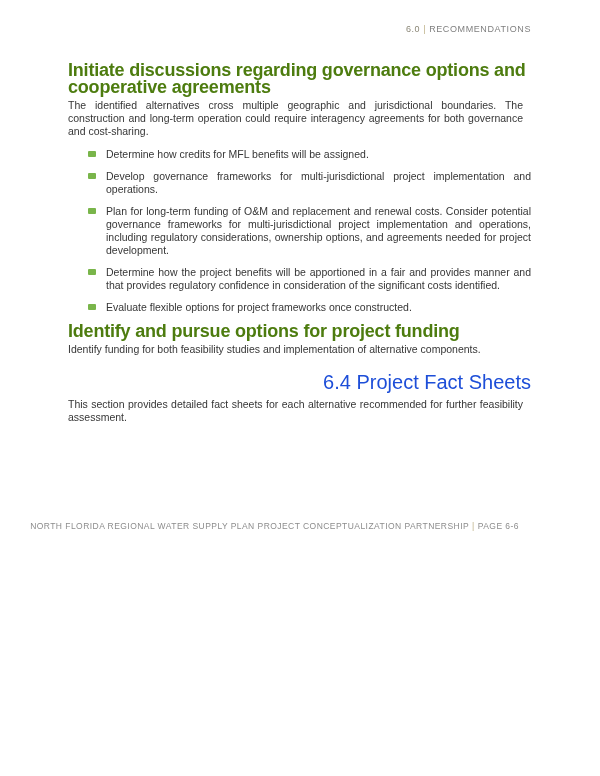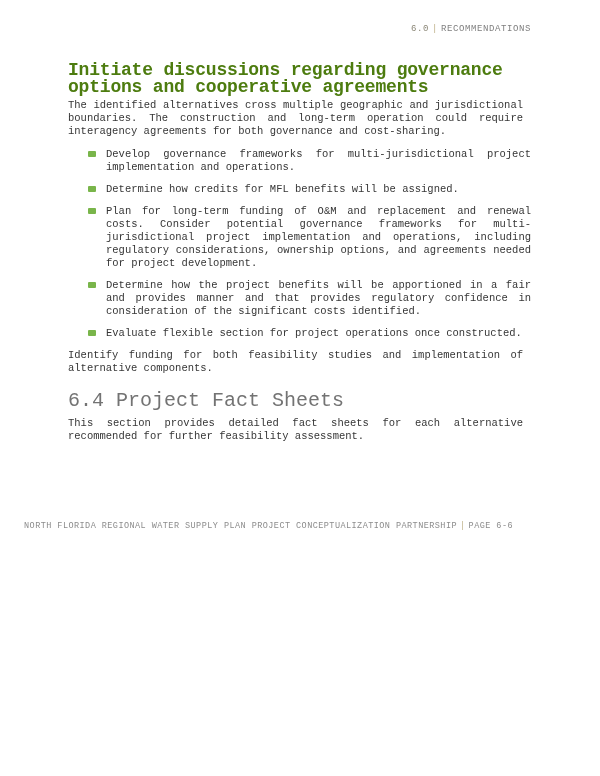--- a/index.html
+++ b/index.html
@@ -1,21 +1,21 @@
 <!DOCTYPE html>
 <html><head>
 <meta charset="utf-8">
 <style>
   * { margin:0; padding:0; box-sizing:border-box; }
   html,body { background:#ffffff; }
   .page {
     position:relative;
     width:600px; height:568px;
     background:#ffffff;
-    font-family:Liberation Mono, monospace;
+    font-family:Liberation Sans, sans-serif;
     overflow:hidden;
   }
   
   .header {
     position:absolute; top:24px; right:69px;
     font-size:9px; letter-spacing:.6px;
     white-space:nowrap;
   }
   .hdr-num  { color:#8a8676; }
   .hdr-sep  { color:#bfb188; padding:0 3px; }
@@ -26,22 +26,23 @@
     position:absolute; left:68px; right:69px; top:62px;
   }
   h2.sub {
     font-size:18px; line-height:17px; font-weight:bold;
     letter-spacing:-0.2px;
     color:#4d7c0f;
     margin:0 0 3px 0;
   }
   h1.sec {
     font-size:20px; line-height:24px; font-weight:normal;
-    color:#737373;
+    color:#1d4ed8;
     margin:14px 0 4px 0;
+    text-align:right;
   }
   p.body {
     font-size:10.5px; line-height:13px;
     color:#363636;
     text-align:justify;
     margin:0 8px 10px 0;
   }
   ul.bullets {
     list-style:none;
     margin:2px 0 4px 20px;
@@ -58,21 +59,21 @@
   }
   .li-text {
     font-size:10.5px; line-height:13px;
     color:#363636;
     text-align:justify;
   }
   .mt { margin-top:14px; }
 
   
   .footer {
-    position:absolute; bottom:37px; right:87px;
+    position:absolute; bottom:37px; right:81px;
     font-size:8.5px; letter-spacing:.45px;
     color:#8c8c8c;
     white-space:nowrap;
   }
   .ftr-sep { color:#bfb188; padding:0 3px; }
 </style>
 </head>
 <body>
 
 <div class="page">
@@ -82,40 +83,41 @@
   </div>
 
   <div class="content">
 
     <h2 class="sub">Initiate discussions regarding governance options and cooperative agreements</h2>
     <p class="body">The identified alternatives cross multiple geographic and jurisdictional boundaries. The construction and long-term operation could require interagency agreements for both governance and cost-sharing.</p>
 
     <ul class="bullets">
       <li>
         <span class="bullet"></span>
-        <span class="li-text">Develop governance frameworks for multi-jurisdictional project implementation and operations.</span>
+        <span class="li-text">Determine how credits for MFL benefits will be assigned.</span>
       </li>
       <li>
         <span class="bullet"></span>
-        <span class="li-text">Determine how credits for MFL benefits will be assigned.</span>
+        <span class="li-text">Develop governance frameworks for multi-jurisdictional project implementation and operations.</span>
       </li>
       <li>
         <span class="bullet"></span>
         <span class="li-text">Plan for long-term funding of O&amp;M and replacement and renewal costs. Consider potential governance frameworks for multi-jurisdictional project implementation and operations, including regulatory considerations, ownership options, and agreements needed for project development.</span>
       </li>
       <li>
         <span class="bullet"></span>
         <span class="li-text">Determine how the project benefits will be apportioned in a fair and provides manner and that provides regulatory confidence in consideration of the significant costs identified.</span>
       </li>
       <li>
         <span class="bullet"></span>
-        <span class="li-text">Evaluate flexible section for project operations once constructed.</span>
+        <span class="li-text">Evaluate flexible options for project frameworks once constructed.</span>
       </li>
     </ul>
 
+    <h2 class="sub mt">Identify and pursue options for project funding</h2>
     <p class="body">Identify funding for both feasibility studies and implementation of alternative components.</p>
 
     <h1 class="sec">6.4 Project Fact Sheets</h1>
     <p class="body">This section provides detailed fact sheets for each alternative recommended for further feasibility assessment.</p>
 
   </div>
 
   <div class="footer">
     <span>NORTH FLORIDA REGIONAL WATER SUPPLY PLAN PROJECT CONCEPTUALIZATION PARTNERSHIP</span><span class="ftr-sep">|</span><span>PAGE 6-6</span>
   </div>

